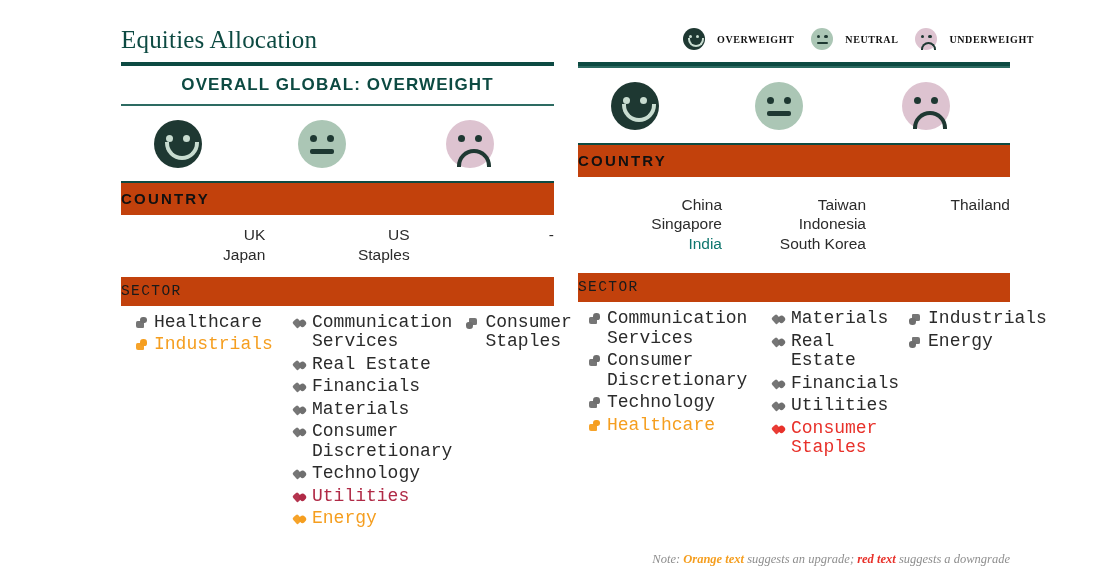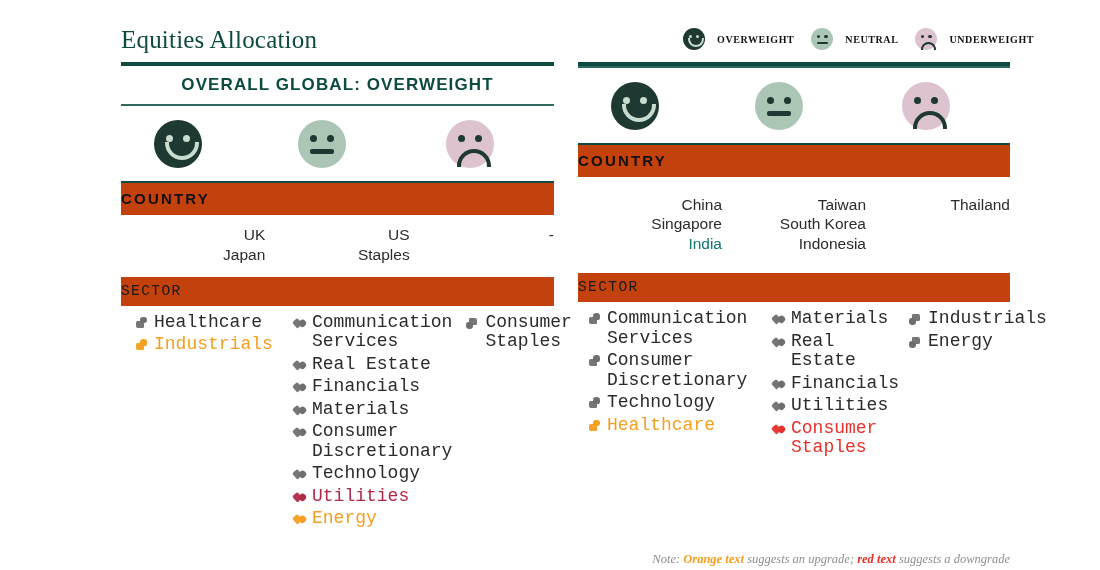--- a/index.html
+++ b/index.html
@@ -371,22 +371,22 @@
       </div>
       <div class="band country">COUNTRY</div>
       <div class="country-row">
         <div class="ccell">
           <div>China</div>
           <div>Singapore</div>
           <div class="orange">India</div>
         </div>
         <div class="ccell">
           <div>Taiwan</div>
+          <div>Indonesia</div>
           <div>South Korea</div>
-          <div>Indonesia</div>
         </div>
         <div class="ccell">
           <div>Thailand</div>
         </div>
       </div>
       <div style="height: 20px;"></div>
       <div class="band sector">SECTOR</div>
       <div class="sector-cols">
         <div class="scol col1">
           <div class="sitem">

